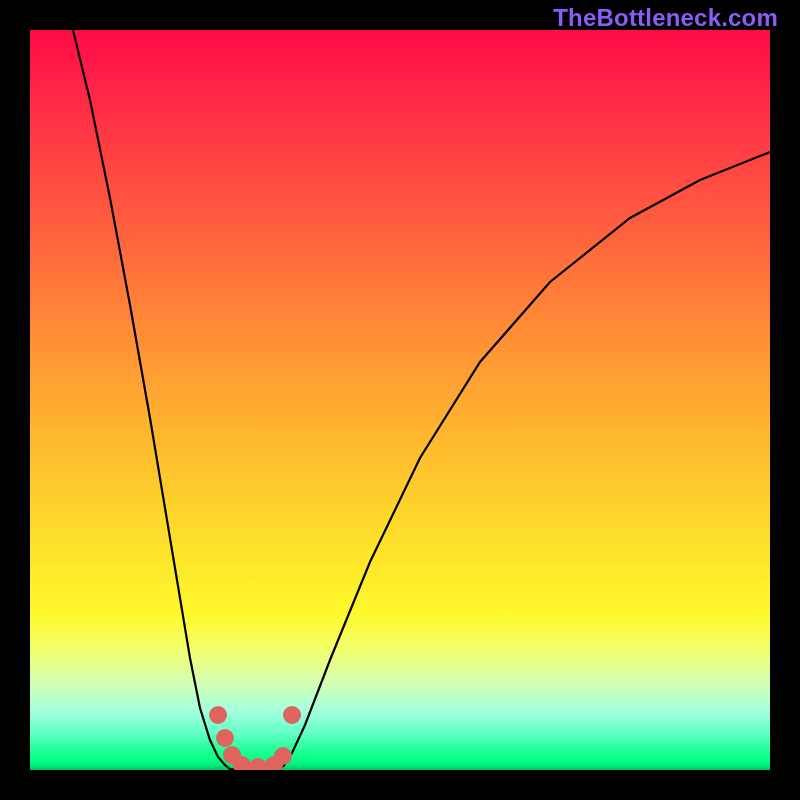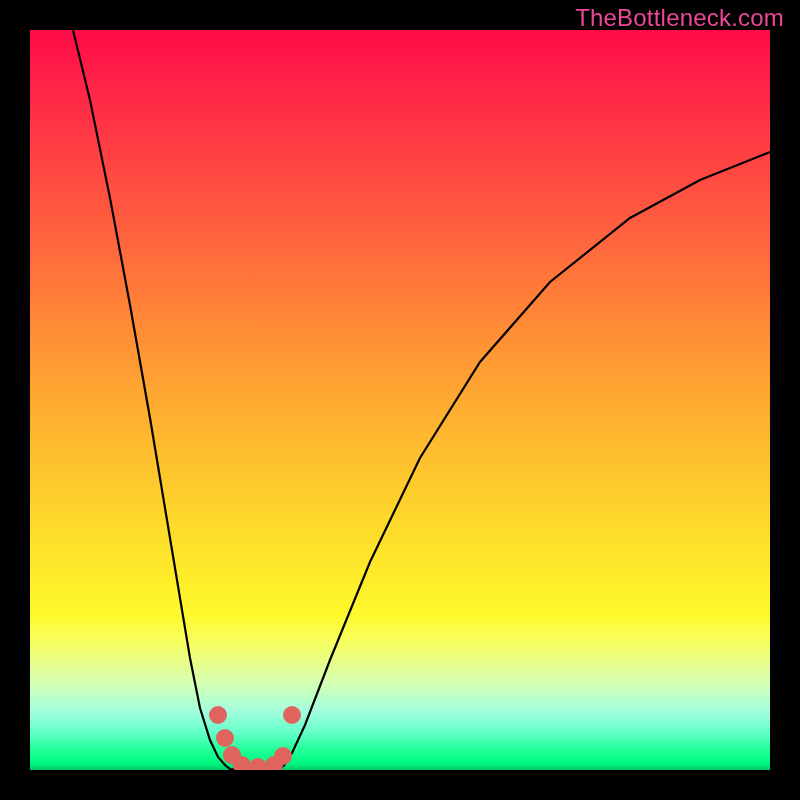--- a/index.html
+++ b/index.html
@@ -38,25 +38,25 @@
       #63ffc8 95%,
       #29ff9e 97%,
       #07ff87 98.5%,
       #00f07c 99.3%,
       #00c566 100%
     );
   }
   .watermark {
     position: absolute;
     top: 4px;
-    right: 16px;
+    right: 22px;
     font-family: Arial, Helvetica, sans-serif;
     font-size: 24px;
-    color: #ec4899;
-    font-weight: 400;
+    color: #8b5cf6;
+    font-weight: 700;
     letter-spacing: 0.2px;
   }
   svg.curve {
     position: absolute;
     left: 0;
     top: 0;
     width: 740px;
     height: 740px;
   }
   .marker {

